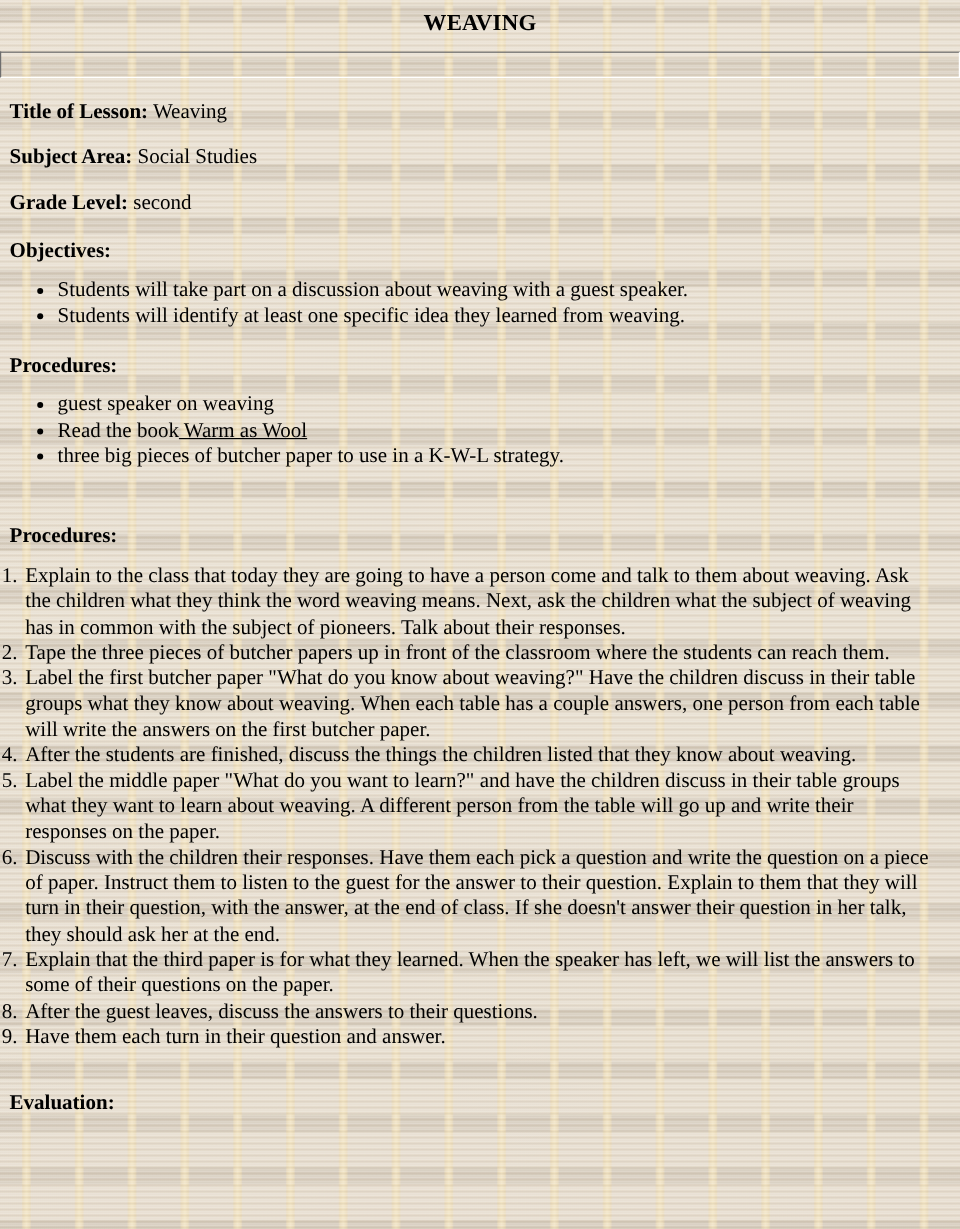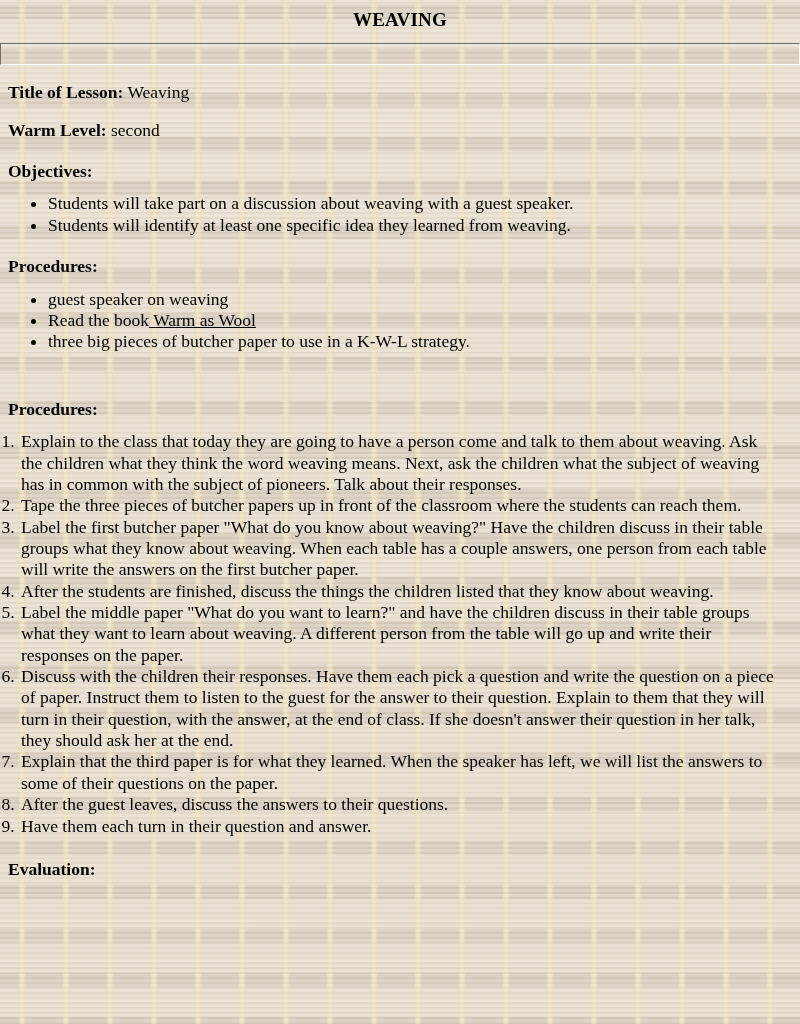--- a/index.html
+++ b/index.html
@@ -108,21 +108,21 @@
   h2.section {
     font-size: 17.5px;
     font-weight: bold;
     margin: 20px 0 0 8px;
     padding: 0;
   }
   h2.section.procedures {
     margin-top: 46px;
   }
   h2.section.evaluation {
-    margin-top: 22px;
+    margin-top: 33px;
   }
 
   ul.bullets {
     margin: 12px 0 12px 0;
     padding: 0 0 0 48px;
     list-style-type: disc;
   }
   ul.bullets li {
     margin: 0;
     padding: 0;
@@ -157,23 +157,27 @@
 
   <h1 class="doc-title">WEAVING</h1>
 
   <hr class="rule">
 
   <div class="field">
     <span class="label">Title of Lesson:</span>
     <span class="value">Weaving</span>
   </div>
 
-
   <div class="field">
-    <span class="label">Warm Level:</span>
+    <span class="label">Subject Area:</span>
+    <span class="value">Social Studies</span>
+  </div>
+
+  <div class="field">
+    <span class="label">Grade Level:</span>
     <span class="value">second</span>
   </div>
 
   <h2 class="section">Objectives:</h2>
 
   <ul class="bullets">
     <li>
       <span>Students will take part on a discussion about weaving with a guest speaker.</span>
     </li>
     <li>

